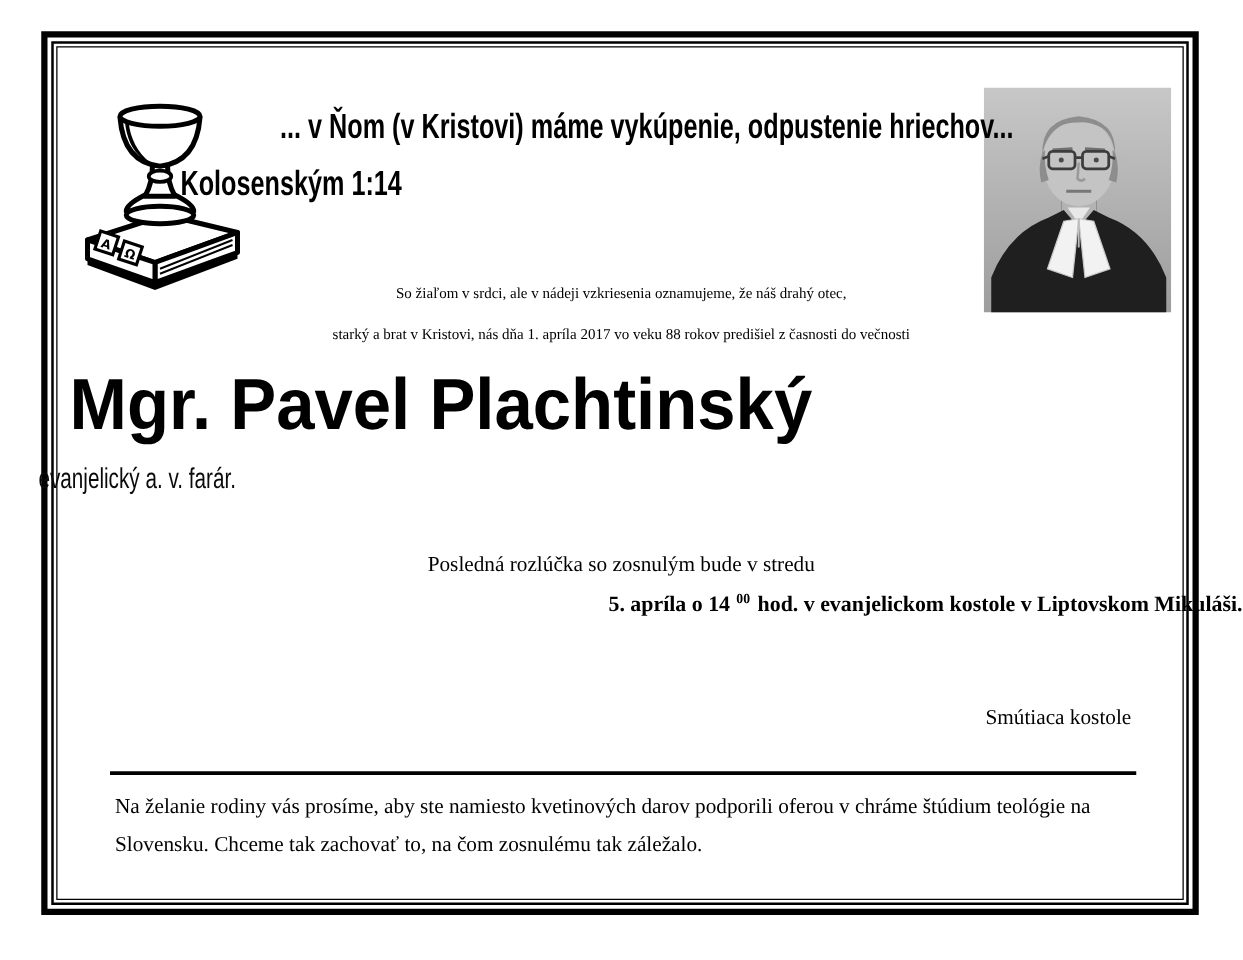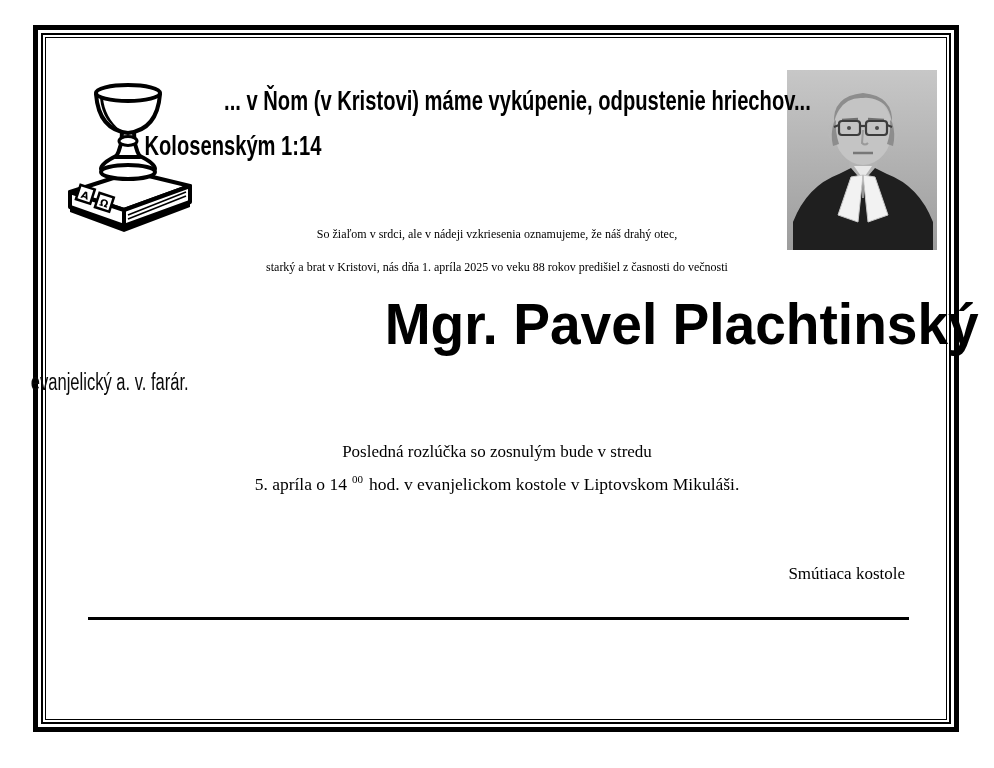--- a/index.html
+++ b/index.html
@@ -24,28 +24,28 @@
     display:inline-block; transform:scaleX(0.72); transform-origin:50% 50%;
     font-family:"Liberation Sans", sans-serif; white-space:nowrap;
   }
   .verse-block { left:110px; width:700px; top:86px; text-align:left; }
   .verse-line  { font-size:28px; font-weight:bold; line-height:30px; }
   .verse-ref-row { margin-top:15px; }
 
   .announcement { left:0; right:0; top:218px; text-align:center;
                   font-size:12px; line-height:33px; }
 
-  .name-row { left:0; right:0; top:290px; text-align:right; }
+  .name-row { left:0; right:0; top:290px; text-align:left;padding-left:40px; }
   .name-row .cond { transform:scaleX(0.95); font-size:58px; font-weight:bold; letter-spacing:0; }
 
   .title-row { left:0; right:0; top:369px; text-align:left; }
   .title-row .cond { font-size:23px; font-weight:normal; color:#0a0a0a; }
 
   .funeral1 { left:0; right:0; top:442px; text-align:center; font-size:17px; }
-  .funeral2 { left:0; right:0; top:473px; text-align:center; font-size:17.5px; font-weight:normal; }
+  .funeral2 { left:0; right:0; top:473px; text-align:right; font-size:17.5px; font-weight:bold; }
   .funeral2 .sup { font-size:11px; vertical-align:super; margin:0 6px 0 5px; }
 
   .signature { top:564px; right:89px; font-size:17px; }
 
   .rule { top:617px; left:88px; width:821px; height:3px; background:#000; }
 
   .footer { top:629px; left:92px; width:850px; font-size:17px; line-height:31px; }
   .footer div { white-space:nowrap; }
 
   .clipart { left:58px; top:80px; width:142px; height:158px; }
@@ -152,34 +152,38 @@
     <div class="verse-line">
       <span class="cond">... v Ňom (v Kristovi) máme vykúpenie, odpustenie hriechov...</span>
     </div>
     <div class="verse-line verse-ref-row">
       <span class="cond">Kolosenským 1:14</span>
     </div>
   </div>
 
   <div class="abs announcement">
     <div>So žiaľom v srdci, ale v nádeji vzkriesenia oznamujeme, že náš drahý otec,</div>
-    <div>starký a brat v Kristovi, nás dňa 1. apríla 2025 vo veku 88 rokov predišiel z časnosti do večnosti</div>
+    <div>starký a brat v Kristovi, nás dňa 1. apríla 2017 vo veku 88 rokov predišiel z časnosti do večnosti</div>
   </div>
 
   <div class="abs name-row">
     <span class="cond">Mgr. Pavel Plachtinský</span>
   </div>
 
   <div class="abs title-row">
     <span class="cond">evanjelický a. v. farár.</span>
   </div>
 
   <div class="abs funeral1">Posledná rozlúčka so zosnulým bude v stredu</div>
   <div class="abs funeral2">
     <span>5. apríla o 14</span><span class="sup">00</span><span>hod. v evanjelickom kostole v Liptovskom Mikuláši.</span>
   </div>
 
   <div class="abs signature">Smútiaca kostole</div>
 
   <div class="abs rule"></div>
 
+  <div class="abs footer">
+    <div>Na želanie rodiny vás prosíme, aby ste namiesto kvetinových darov podporili oferou v chráme štúdium teológie na</div>
+    <div>Slovensku. Chceme tak zachovať to, na čom zosnulému tak záležalo.</div>
+  </div>
 
 </div>
 
 </body></html>

